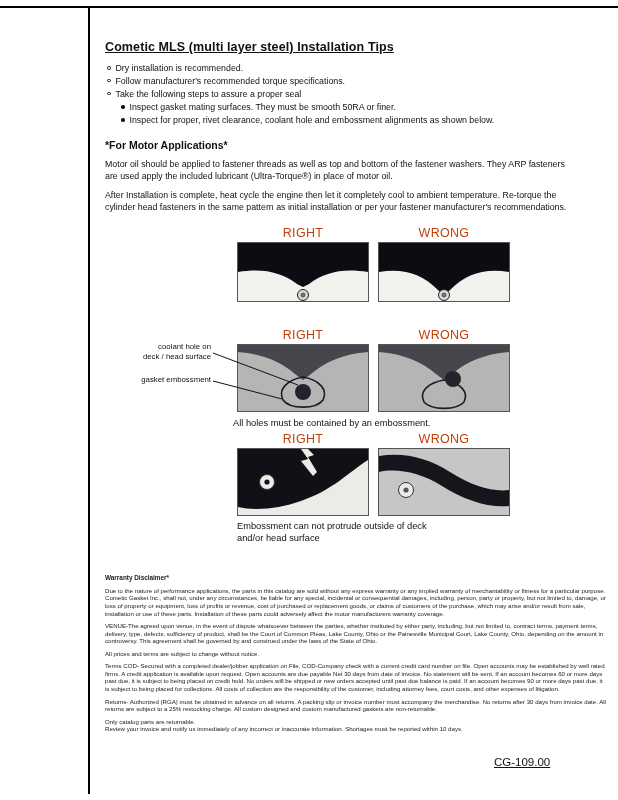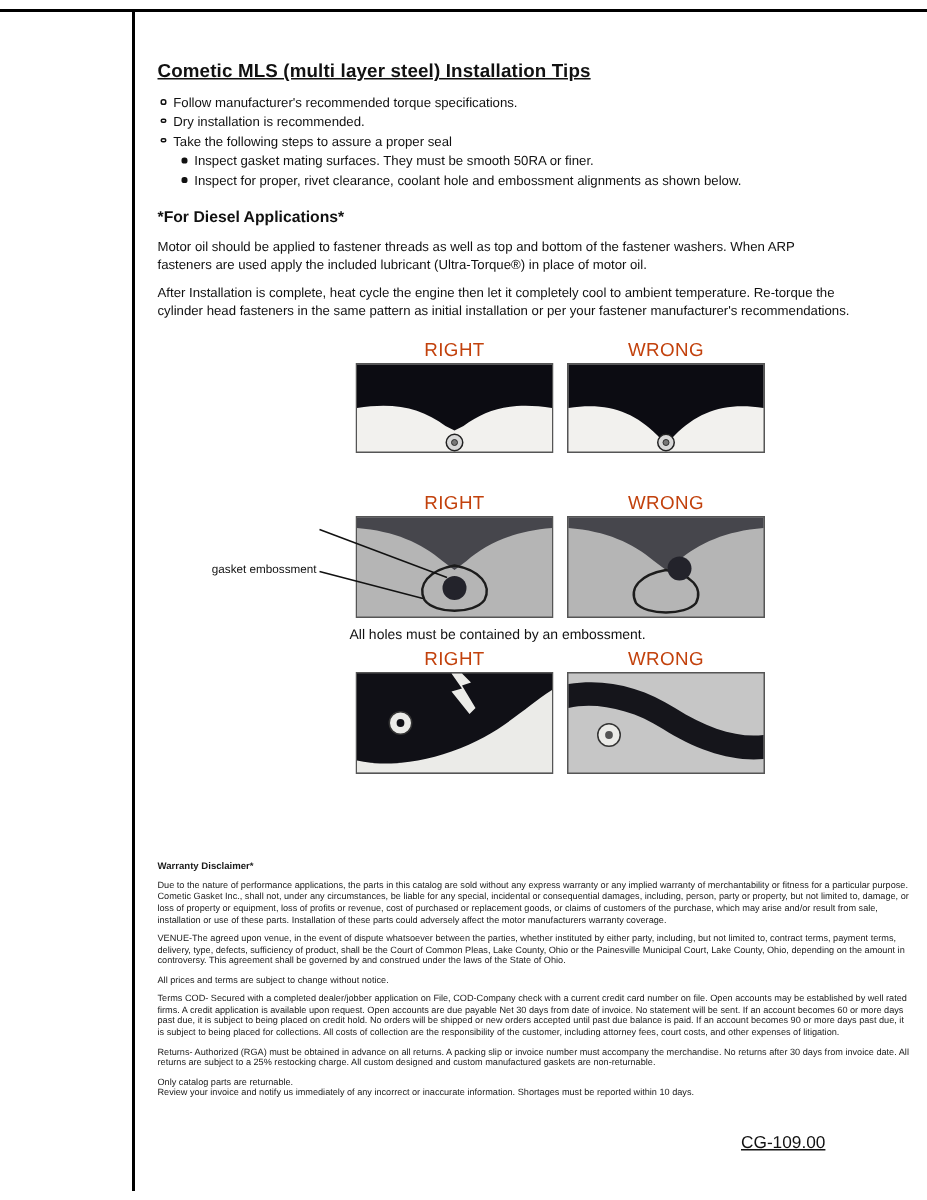--- a/index.html
+++ b/index.html
@@ -39,41 +39,41 @@
 
 <div class="page">
   <div class="frame-top"></div>
   <div class="frame-left"></div>
 
   <div class="content">
     <div class="title">Cometic MLS (multi layer steel) Installation Tips</div>
 
     <div class="bullet-row">
       <span class="b-dot"></span>
-      <span>Follow manufacturer's recommended torque specifications.</span>
+      <span>Dry installation is recommended.</span>
     </div>
     <div class="bullet-row">
       <span class="b-dot"></span>
-      <span>Dry installation is recommended.</span>
+      <span>Follow manufacturer's recommended torque specifications.</span>
     </div>
     <div class="bullet-row">
       <span class="b-dot"></span>
       <span>Take the following steps to assure a proper seal</span>
     </div>
     <div class="bullet-row sub">
       <span class="b-dot-f"></span>
       <span>Inspect gasket mating surfaces.  They must be smooth 50RA or finer.</span>
     </div>
     <div class="bullet-row sub">
       <span class="b-dot-f"></span>
       <span>Inspect for proper, rivet clearance, coolant hole and embossment alignments as shown below.</span>
     </div>
 
-    <div class="diesel-heading">*For Diesel Applications*</div>
-    <p class="para">Motor oil should be applied to fastener threads as well as top and bottom of the fastener washers. When ARP fasteners are used apply the included lubricant (Ultra-Torque®) in place of motor oil.</p>
+    <div class="diesel-heading">*For Motor Applications*</div>
+    <p class="para">Motor oil should be applied to fastener threads as well as top and bottom of the fastener washers. They ARP fasteners are used apply the included lubricant (Ultra-Torque®) in place of motor oil.</p>
     <p class="para">After Installation is complete, heat cycle the engine then let it completely cool to ambient temperature. Re-torque the cylinder head fasteners in the same pattern as initial installation or per your fastener manufacturer's recommendations.</p>
   </div>
 
   <div class="figures">
 
     <div class="fig-label" style="left:132px; top:0;">RIGHT</div>
     <div class="fig-label" style="left:273px; top:0;">WRONG</div>
 
     <div class="panel" style="left:132px; top:16px;">
       <svg viewBox="0 0 132 60" width="132" height="60">
@@ -88,20 +88,24 @@
         <rect x="0.5" y="0.5" width="131" height="59" fill="#f2f1ee" stroke="#555"></rect>
         <path d="M1,1 H131 V30 C106,26 88,32 72,48 L66,54 L60,48 C44,32 26,26 1,30 Z" fill="#0c0c12"></path>
         <circle cx="66" cy="53" r="5.5" fill="#d8d8d8" stroke="#222" stroke-width="1"></circle>
         <circle cx="66" cy="53" r="2" fill="#777" stroke="#222" stroke-width="0.6"></circle>
       </svg>
     </div>
 
     <div class="fig-label" style="left:132px; top:102px;">RIGHT</div>
     <div class="fig-label" style="left:273px; top:102px;">WRONG</div>
 
+    <div class="ann" style="top:116px;">
+      <span>coolant hole on</span><br>
+      <span>deck / head surface</span>
+    </div>
     <div class="ann" style="top:149px;">
       <span>gasket embossment</span>
     </div>
 
     <div class="panel" style="left:132px; top:118px;">
       <svg viewBox="0 0 132 68" width="132" height="68">
         <rect x="0.5" y="0.5" width="131" height="67" fill="#b5b5b5" stroke="#555"></rect>
         <path d="M1,1 H131 V8 C106,10 88,18 74,30 L66,36 L58,30 C44,18 26,10 1,8 Z" fill="#46464c"></path>
         <path d="M66,33 C83,36 91,46 86,56 C79,65.5 53,65.5 46,56 C41,46 49,36 66,33 Z" fill="none" stroke="#1c1c1c" stroke-width="1.6"></path>
         <circle cx="66" cy="48" r="8" fill="#23232b"></circle>
@@ -136,20 +140,21 @@
       </svg>
     </div>
     <div class="panel" style="left:273px; top:222px;">
       <svg viewBox="0 0 132 68" width="132" height="68">
         <rect x="0.5" y="0.5" width="131" height="67" fill="#c6c6c6" stroke="#555"></rect>
         <path d="M1,8 C26,4 50,10 72,24 C94,38 114,44 131,42 L131,58 C110,60 86,52 64,38 C42,24 18,20 1,24 Z" fill="#15151b"></path>
         <circle cx="28" cy="42" r="7.5" fill="#ebebe8" stroke="#333" stroke-width="1"></circle>
         <circle cx="28" cy="42" r="2.6" fill="#555"></circle>
       </svg>
     </div>
+    <div class="fig-caption narrow" style="left:132px; top:294px;">Embossment can not protrude outside of deck and/or head surface</div>
   </div>
 
   <div class="disclaimer">
     <div class="d-head">Warranty Disclaimer*</div>
     <p>Due to the nature of performance applications, the parts in this catalog are sold without any express warranty or any implied warranty of merchantability or fitness for a particular purpose.  Cometic Gasket Inc., shall not, under any circumstances, be liable for any special, incidental or consequential damages, including, person, party or property, but not limited to, damage, or loss of property or equipment, loss of profits or revenue, cost of purchased or replacement goods, or claims of customers of the purchase, which may arise and/or result from sale, installation or use of these parts.  Installation of these parts could adversely affect the motor manufacturers warranty coverage.</p>
     <p>VENUE-The agreed upon venue, in the event of dispute whatsoever between the parties, whether instituted by either party, including, but not limited to, contract terms, payment terms, delivery, type, defects, sufficiency of product, shall be the Court of Common Pleas, Lake County, Ohio or the Painesville Municipal Court, Lake County, Ohio, depending on the amount in controversy. This agreement shall be governed by and construed under the laws of the State of Ohio.</p>
     <p>All prices and terms are subject to change without notice.</p>
     <p>Terms COD- Secured with a completed dealer/jobber application on File, COD-Company check with a current credit card number on file.  Open accounts may be established by well rated firms.  A credit application is available upon request.  Open accounts are due payable Net 30 days from date of invoice.  No statement will be sent.  If an account becomes 60 or more days past due, it is subject to being placed on credit hold.  No orders will be shipped or new orders accepted until past due balance is paid.  If an account becomes 90 or more days past due, it is subject to being placed for collections.  All costs of collection are the responsibility of the customer, including attorney fees, court costs, and other expenses of litigation.</p>
     <p>Returns- Authorized (RGA) must be obtained in advance on all returns.  A packing slip or invoice number must accompany the merchandise.  No returns after 30 days from invoice date.  All returns are subject to a 25% restocking charge.  All custom designed and custom manufactured gaskets are non-returnable.</p>
     <p class="tight">Only catalog parts are returnable.</p>

